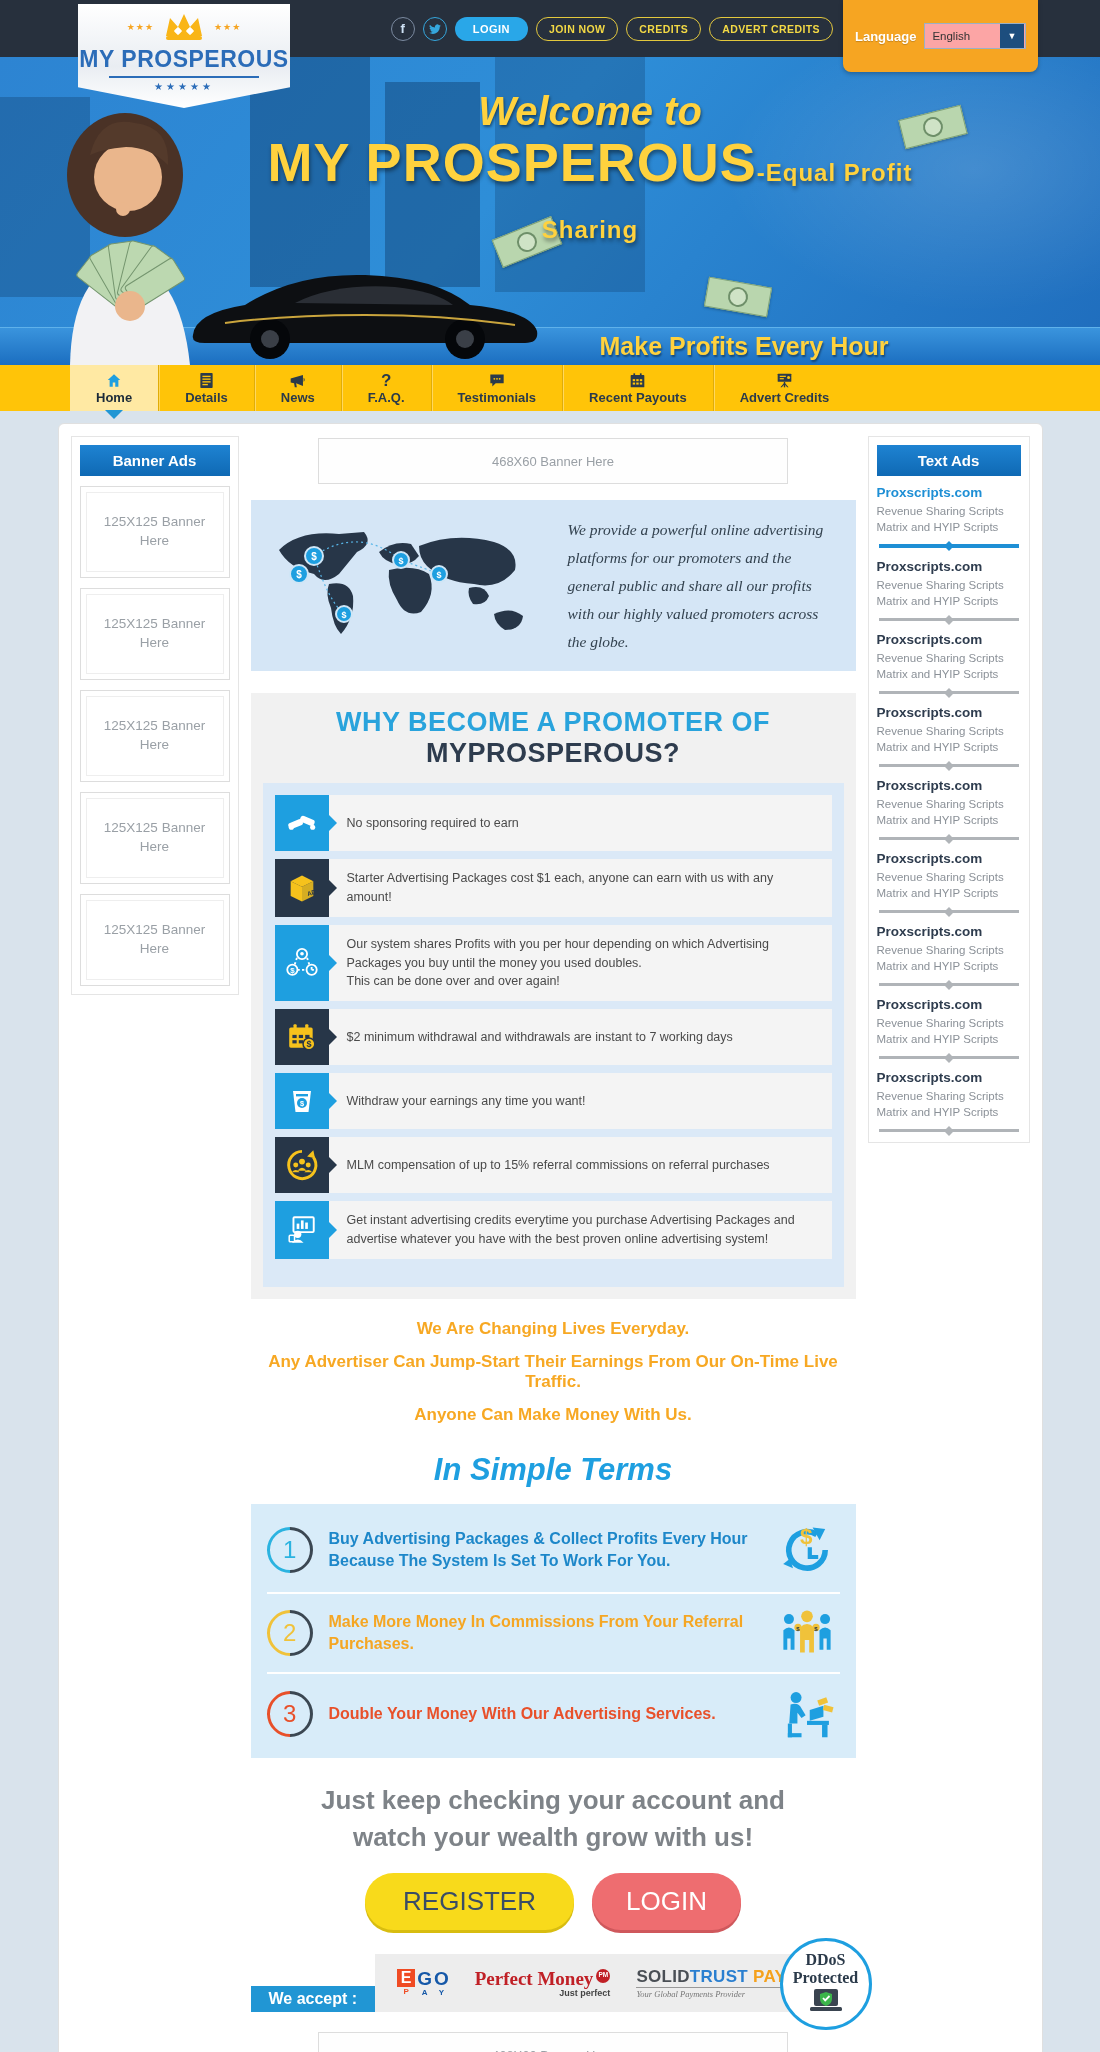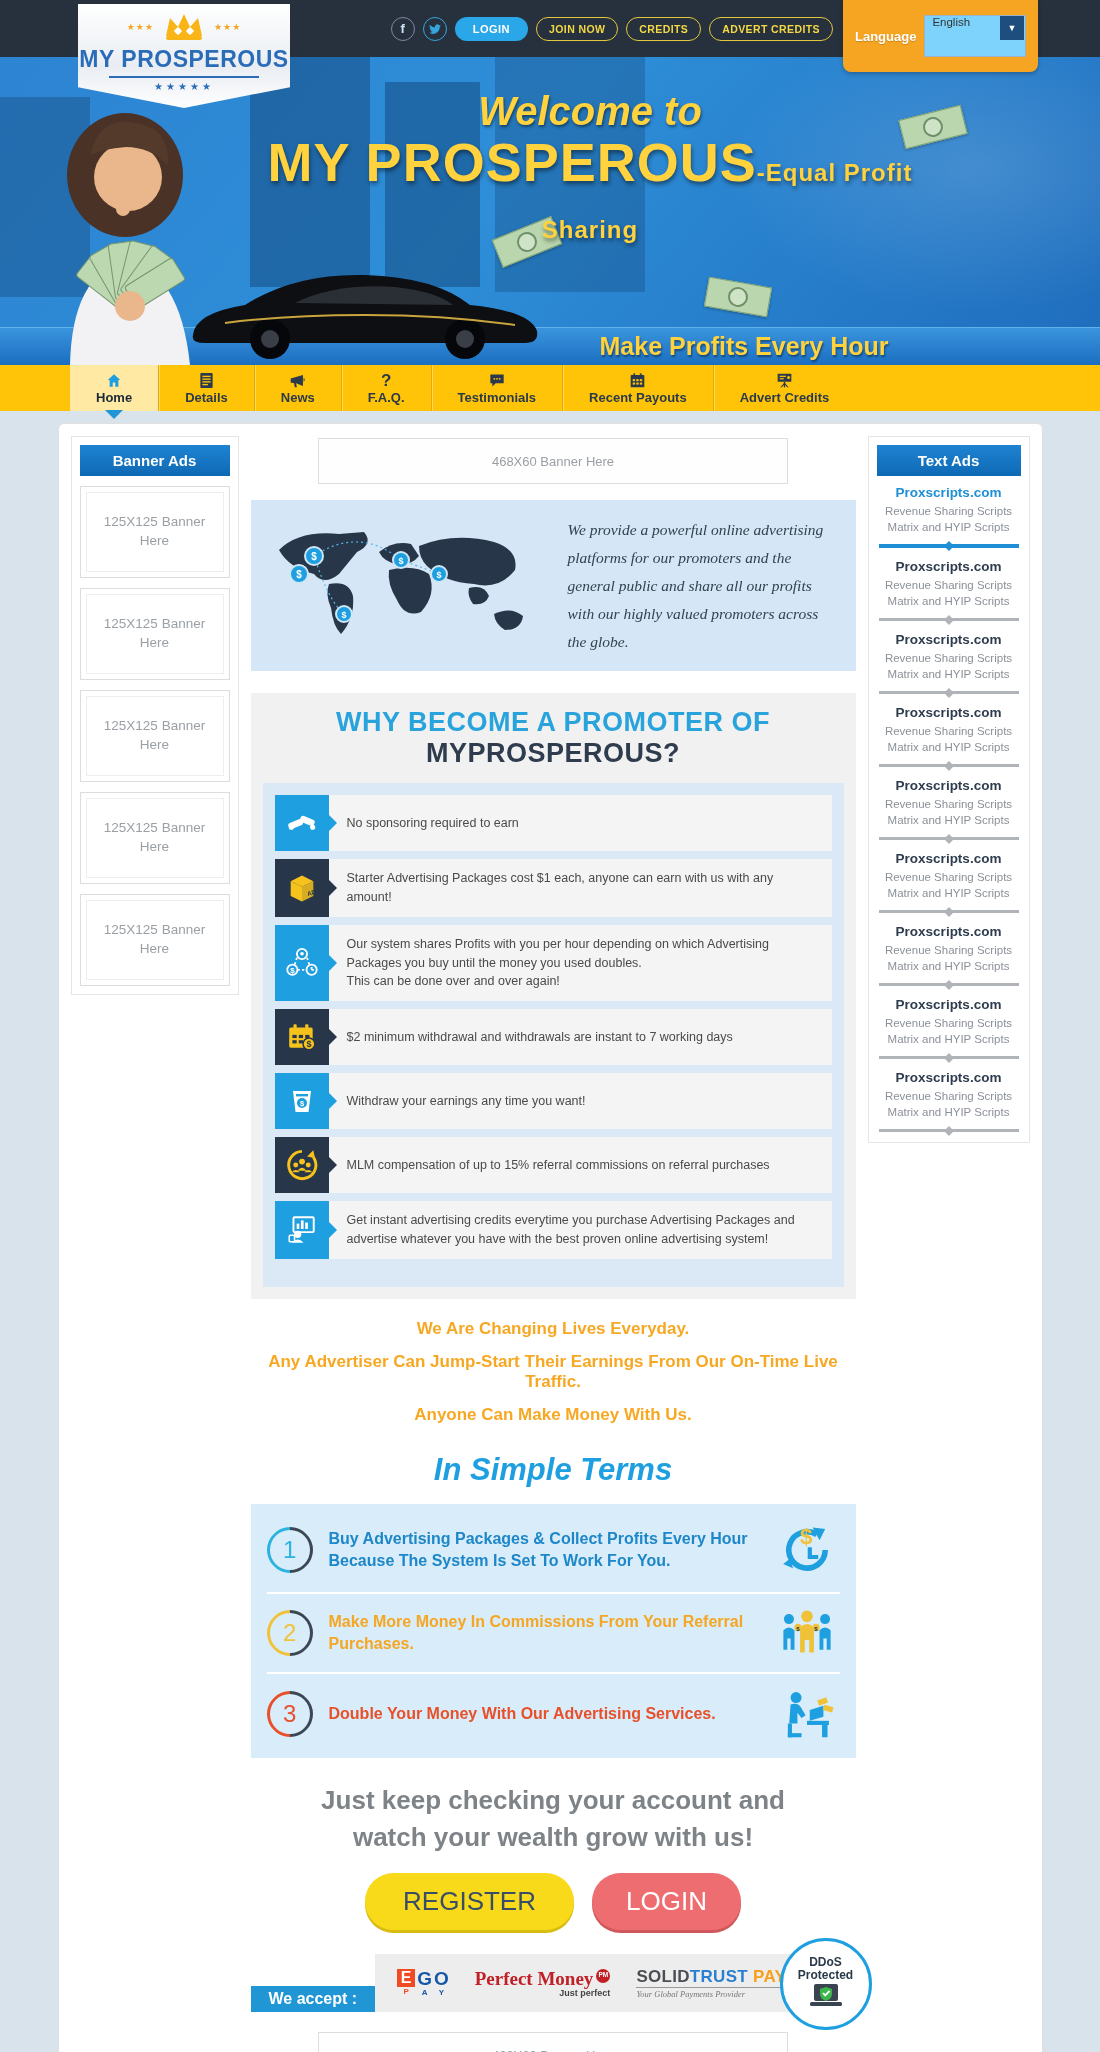--- a/index.html
+++ b/index.html
@@ -9,21 +9,21 @@
   
   .topbar { position:relative; height:57px; background:#27303d; z-index:50; }
   .topbar-right { position:absolute; right:62px; top:0; height:57px; display:flex; align-items:center; gap:8px; }
   .soc-circle { width:24px; height:24px; border-radius:50%; border:1px solid #7b8aa0; display:flex; align-items:center; justify-content:center; color:#cfe2f5; font-size:13px; font-weight:bold; }
   .soc-circle.tw { border-color:#35a6dc; color:#35a6dc; }
   .btn-login { background:#29a7e8; color:#fff; font-size:11px; font-weight:bold; padding:6px 18px; border-radius:14px; letter-spacing:.5px; }
   .btn-outline { border:1px solid #e3c83d; color:#f3d945; font-size:10.5px; font-weight:bold; padding:5px 12px; border-radius:14px; letter-spacing:.4px; }
   .lang-box { position:absolute; right:-205px; top:0; width:195px; height:72px; background:#f6a522; border-radius:0 0 8px 8px; display:flex; align-items:center; gap:8px; padding:0 12px; box-shadow:0 2px 4px rgba(0,0,0,.25); }
   .topbar-right { right:267px; }
   .lang-label { color:#fff; font-size:13px; font-weight:bold; text-shadow:0 1px 1px rgba(0,0,0,.2); }
-  .lang-select { background:#7dd3fc; height:42px; flex:1; display:flex; border:1px solid #9bb0c4; }
+  .lang-select { background:#fca5a5; height:26px; flex:1; display:flex; align-items:center; border:1px solid #9bb0c4; }
   .lang-value { flex:1; font-size:11.5px; color:#333; padding-left:7px; }
   .lang-arrow { width:24px; height:24px; background:#1d4e7e; color:#fff; font-size:9px; display:flex; align-items:center; justify-content:center; margin-right:1px; }
 
   
   .logo-badge { position:absolute; left:78px; top:4px; width:212px; height:104px; background:linear-gradient(#ffffff,#e9edf2 60%,#ffffff); z-index:60; box-shadow:0 2px 6px rgba(0,0,0,.35); clip-path:polygon(0 0,100% 0,100% 80%,50% 100%,0 80%); text-align:center; padding-top:4px; }
   .crown-row { display:flex; align-items:center; justify-content:center; gap:4px; height:38px; }
   .crown-stars { color:#f6a522; font-size:9px; letter-spacing:1px; }
   .logo-title { color:#2b6cb8; font-size:23px; font-weight:bold; letter-spacing:.5px; }
   .logo-underline { width:150px; height:2px; background:#2b6cb8; margin:3px auto 3px; }
   .logo-stars { color:#2b6cb8; font-size:10px; letter-spacing:3px; }
@@ -60,21 +60,21 @@
   
   .page { padding:12px 0 16px; }
   .card { width:985px; margin:0 auto; background:#fff; border:1px solid #e0e0e0; border-radius:6px; padding:12px; display:flex; gap:12px; align-items:flex-start; }
 
   .panel { border:1px solid #e5e5e5; background:#fff; padding:8px; }
   .side-left { width:168px; }
   .side-right { width:162px; }
   .side-header { background:linear-gradient(#1e83d2,#0f69b4); color:#fff; font-size:15px; font-weight:bold; text-align:center; padding:7px 0; }
   .banner-box { margin-top:10px; height:92px; border:1px solid #ddd; box-shadow:inset 0 0 0 5px #fff, inset 0 0 0 6px #eee; display:flex; align-items:center; justify-content:center; text-align:center; color:#9aa0a6; font-size:13.5px; line-height:1.4; padding:0 18px; }
 
-  .textad { padding-top:9px; text-align:center; }
+  .textad { padding-top:9px; }
   .textad-title { font-size:13.5px; font-weight:bold; color:#2e3c4e; }
   .textad:first-child .textad-title { color:#1e8fd5; }
   .textad-line { font-size:11.5px; color:#8b9198; line-height:1.35; }
   .textad-title { margin-bottom:4px; }
   .ta-divider { position:relative; height:3px; background:#b0b4b8; margin:9px 2px 2px; }
   .textad:first-child .ta-divider { background:#1e8fd5; height:4px; }
   .ta-divider::after { content:""; position:absolute; left:50%; top:50%; width:7px; height:7px; background:inherit; transform:translate(-50%,-50%) rotate(45deg); }
 
   .main-col { flex:1; }
   .banner468 { width:470px; height:46px; margin:2px auto 16px; border:1px solid #ddd; background:#fefefe; display:flex; align-items:center; justify-content:center; color:#9aa0a6; font-size:13px; }
@@ -114,21 +114,21 @@
 
   .cta { text-align:center; color:#7e8388; font-size:26px; font-weight:bold; line-height:1.45; margin:24px auto 10px; width:520px; }
   .cta-buttons { display:flex; justify-content:center; gap:18px; margin:16px 0 24px; }
   .btn-register { background:#f8da1b; color:#3a4d66; font-size:26px; padding:13px 38px; border-radius:32px; box-shadow:0 3px 0 #d8bd10; }
   .btn-login2 { background:#ee6d70; color:#fff; font-size:26px; padding:13px 34px; border-radius:32px; box-shadow:0 3px 0 #cf585c; }
 
   .accept-row { position:relative; display:flex; align-items:stretch; margin:6px 0 20px; height:58px; }
   .accept-label { background:#2196d4; color:#fff; font-size:16px; font-weight:bold; display:flex; align-items:center; padding:0 18px;margin-top:32px; }
   .accept-strip { flex:1; background:#ededed; display:flex; align-items:center; gap:26px; padding:0 22px; }
   .ddos-badge { position:absolute; right:-16px; top:-16px; width:92px; height:92px; background:#fff; border:3px solid #1e9fe0; border-radius:50%; display:flex; flex-direction:column; align-items:center; justify-content:center; z-index:5; }
-  .ddos-t { font-size:12px; font-weight:bold; color:#2b3a4a; line-height:1.1; }
+  .ddos-t { font-size:16px; font-weight:bold; color:#2b3a4a; line-height:1.1;font-family:Liberation Serif, serif; }
 
   
   .ego { display:flex; align-items:flex-start; gap:2px; }
   .ego-col { display:flex; flex-direction:column; align-items:center; line-height:1; }
   .ego-e { background:#f04b23; color:#fff; font-weight:bold; font-size:16px; width:18px; height:18px; display:flex; align-items:center; justify-content:center; }
   .ego-big { color:#1558a8; font-weight:bold; font-size:19px; }
   .ego-sub { font-size:8px; font-weight:bold; color:#1558a8; margin-top:1px; }
   .ego-sub.or { color:#f04b23; }
   .pm { line-height:1; }
   .pm-row { display:flex; align-items:flex-start; gap:3px; }

